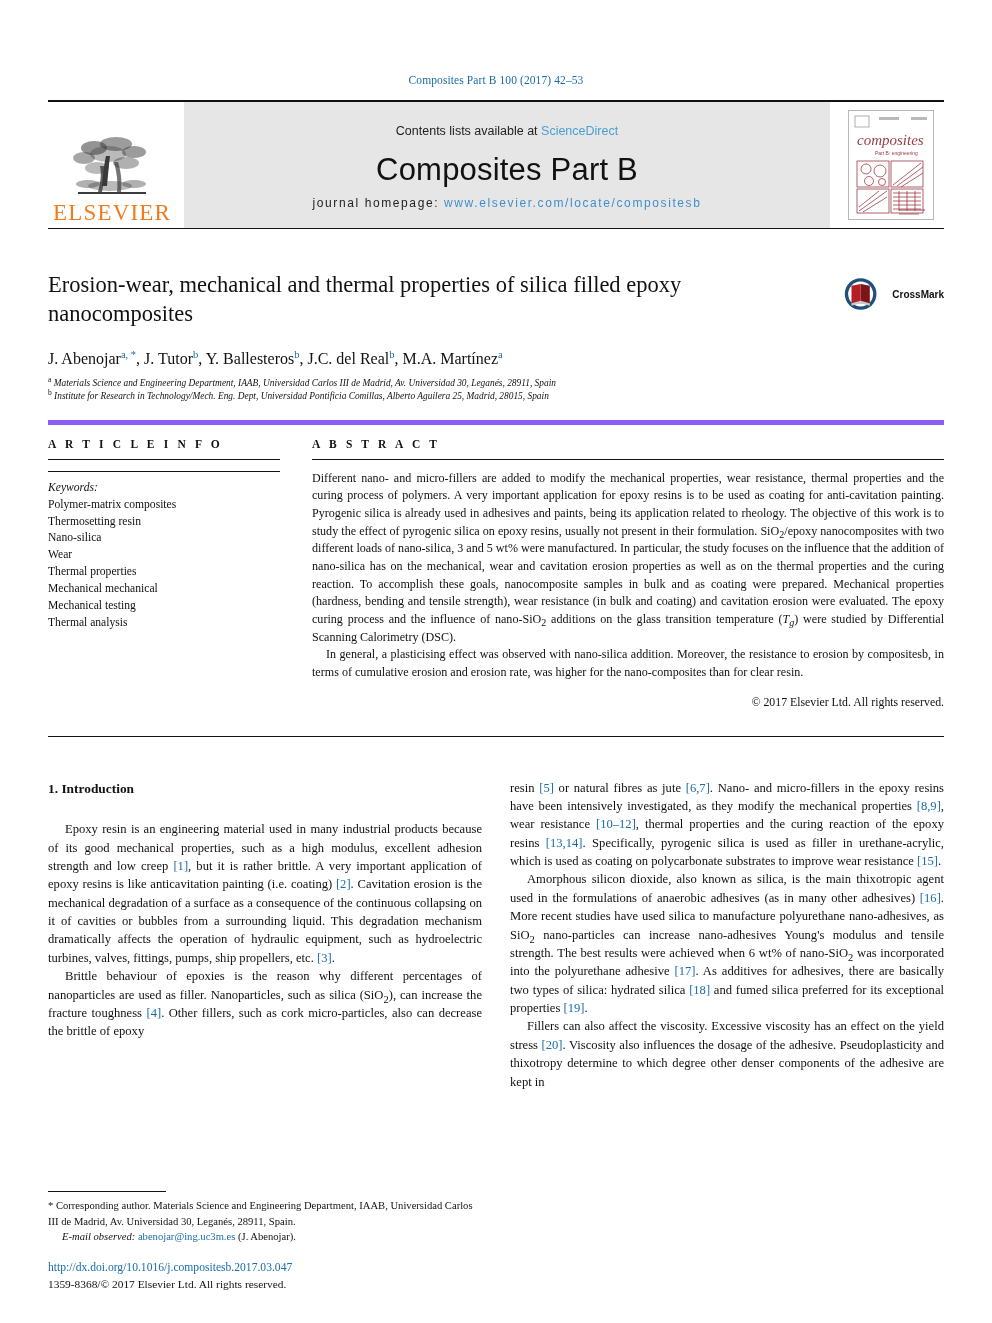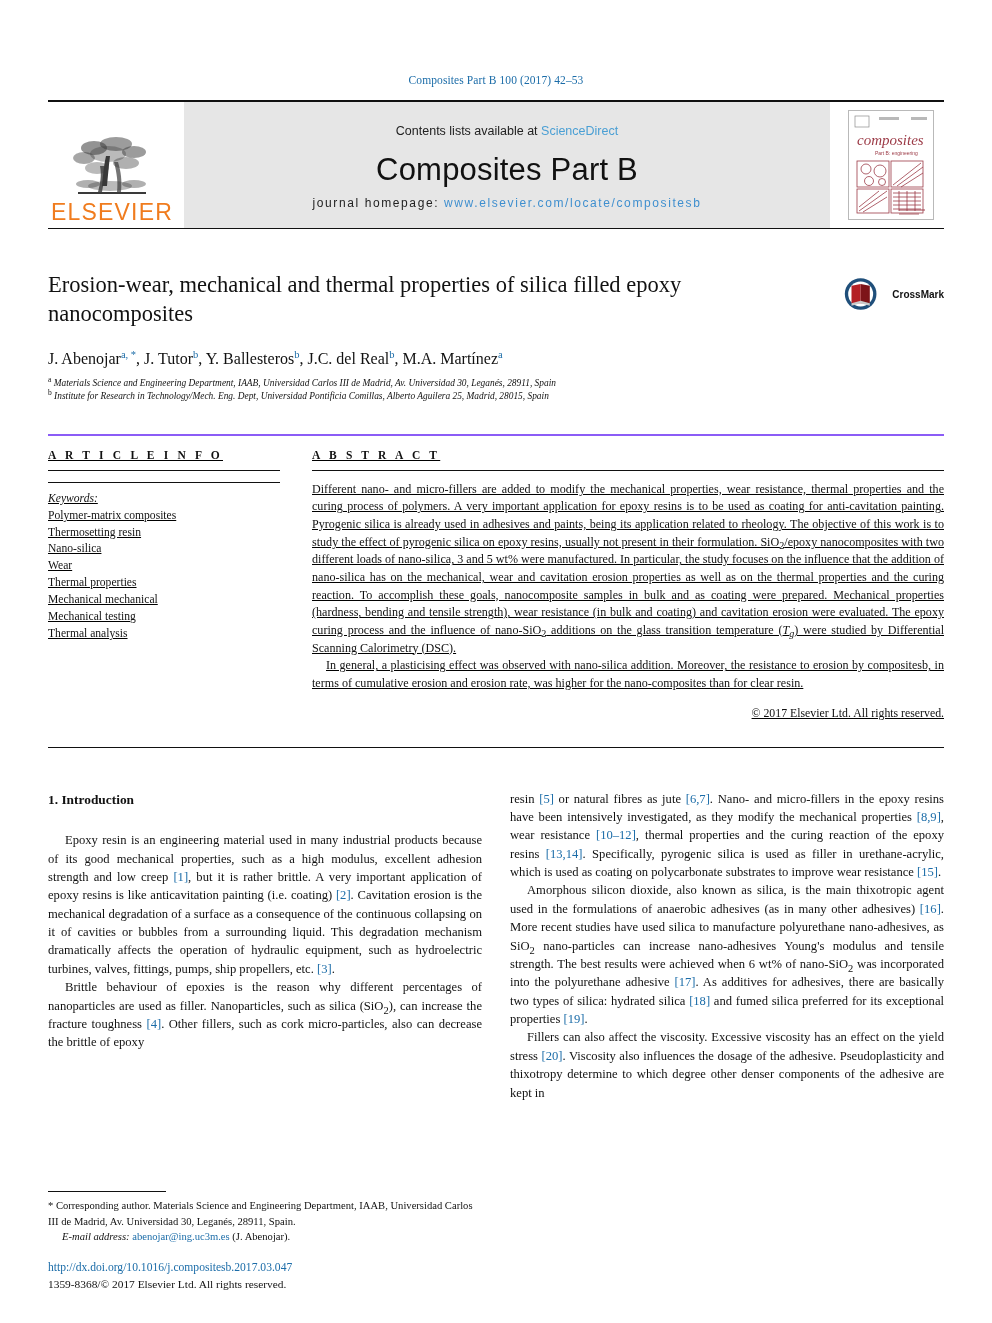--- a/index.html
+++ b/index.html
@@ -47,21 +47,21 @@
     flex: 0 0 128px;
     display: flex;
     flex-direction: column;
     justify-content: flex-end;
     align-items: center;
     padding-bottom: 4px;
     box-sizing: border-box;
   }
   .tree-svg { display:block; }
   .elsevier-word {
-    font-family: Liberation Sans, sans-serif;
+    font-family: Liberation Serif, serif;
     font-size: 23px;
     letter-spacing: 1.2px;
     color: #F07C1E;
     line-height: 1;
     margin-top: 1px;
   }
   .journal-band {
     flex: 1 1 auto;
     background: #e6e6e6;
     display: flex;
@@ -153,26 +153,25 @@
     font-family: "Liberation Serif", serif;
     font-style: italic;
     font-size: 9.4px;
     line-height: 1.42;
     color: #111;
   }
   .affiliations sup { font-style: normal; font-size: 7.5px; }
 
   
   .info-abstract {
-    margin-top: 30px;
+    margin-top: 16px;
     display: flex;
     gap: 32px;
-    border-top: 2px solid #8b5cf6;
+    border-top: 5px solid #8b5cf6;
     padding-top: 0;
-    text-decoration: underline;
   }
   .info-col {
     width: 232px;
     flex: 0 0 232px;
   }
   .abstract-col { flex: 1 1 auto; }
   .sec-head {
     font-family: "Liberation Serif", serif;
     font-size: 11.5px;
     font-weight: bold;
@@ -419,21 +418,21 @@
       <p>Fillers can also affect the viscosity. Excessive viscosity has an effect on the yield stress <span class="ref">[20]</span>. Viscosity also influences the dosage of the adhesive. Pseudoplasticity and thixotropy determine to which degree other denser components of the adhesive are kept in</p>
     </div>
   </div>
 
   <div class="footnote-zone">
     <div class="fn-rule"></div>
     <div class="footnote">
       <span>*</span>
       <span>Corresponding author. Materials Science and Engineering Department, IAAB, Universidad Carlos III de Madrid, Av. Universidad 30, Leganés, 28911, Spain.</span>
       <div style="text-indent:14px">
-        <span class="em">E-mail address:</span>
+        <span class="em">E-mail observed:</span>
         <a href="#">abenojar@ing.uc3m.es</a>
         <span>(J. Abenojar).</span>
       </div>
     </div>
     <div class="doi">
       <a href="#">http://dx.doi.org/10.1016/j.compositesb.2017.03.047</a>
       <div class="issn">1359-8368/© 2017 Elsevier Ltd. All rights reserved.</div>
     </div>
   </div>
 

